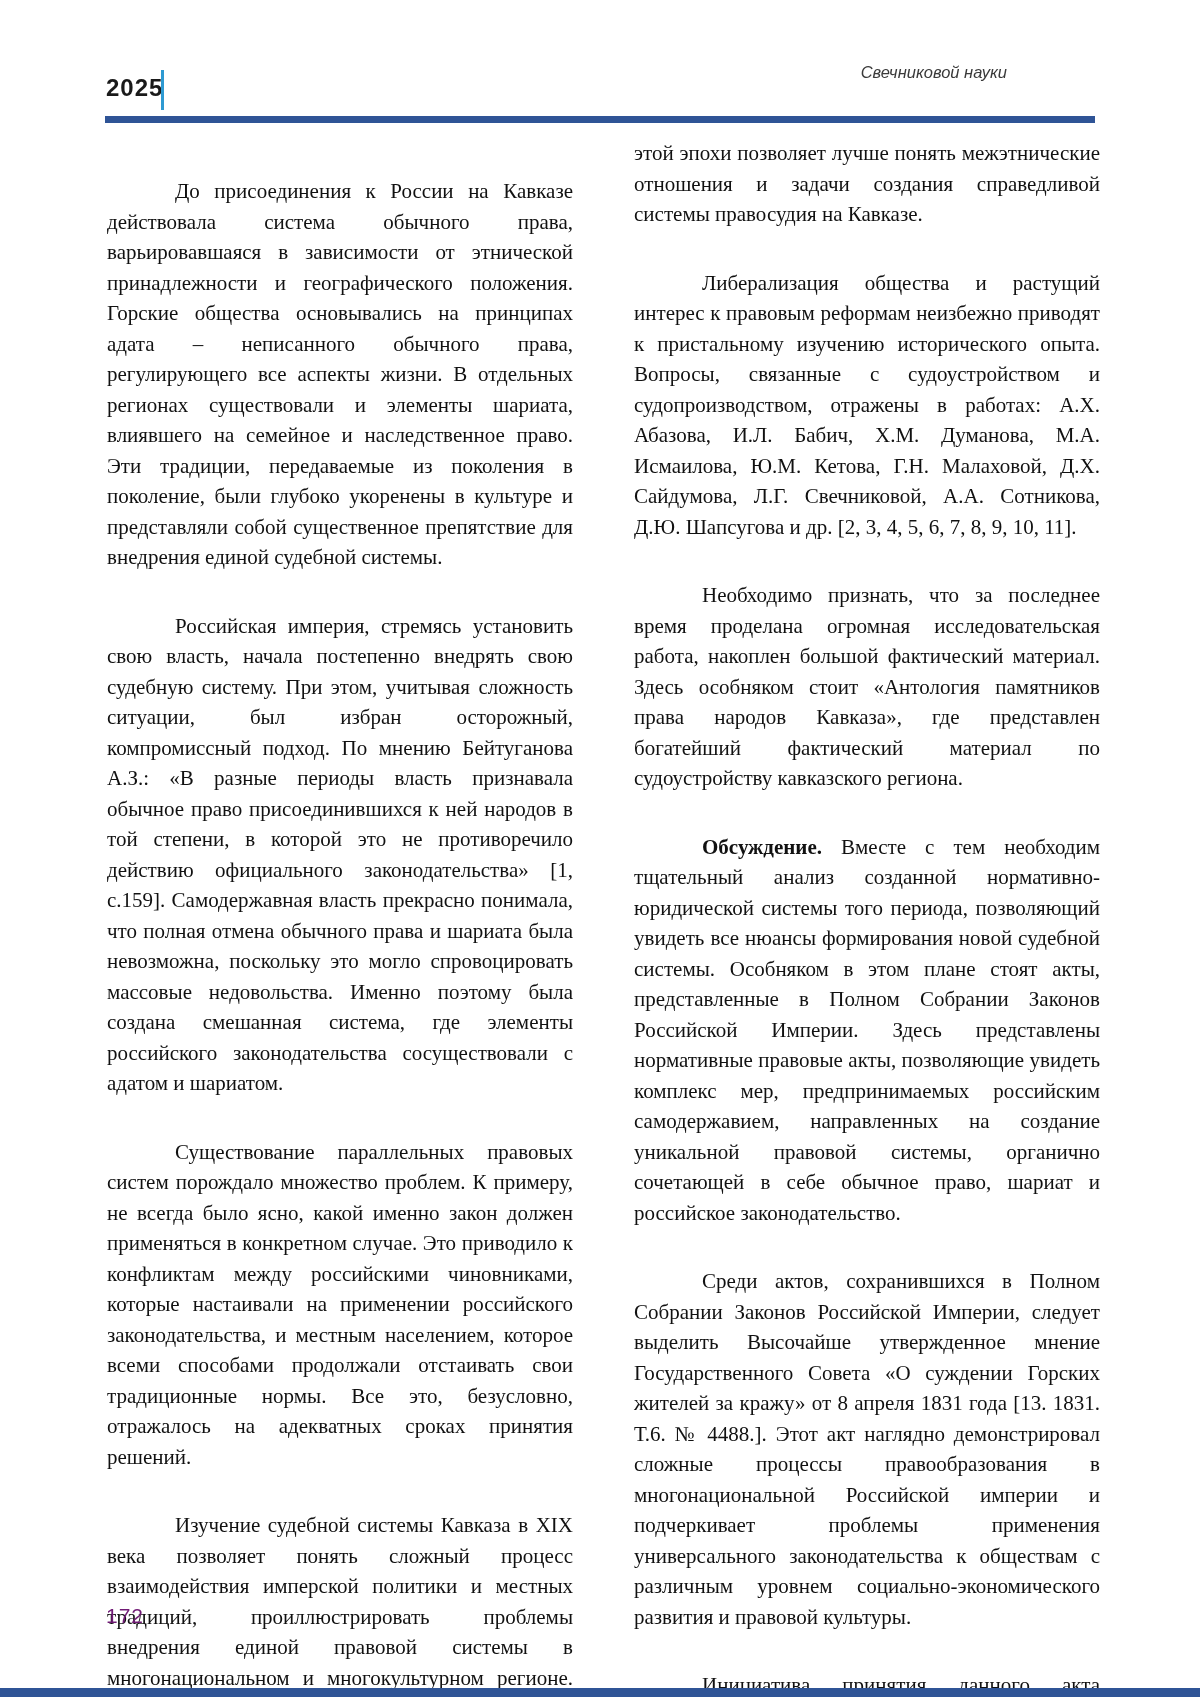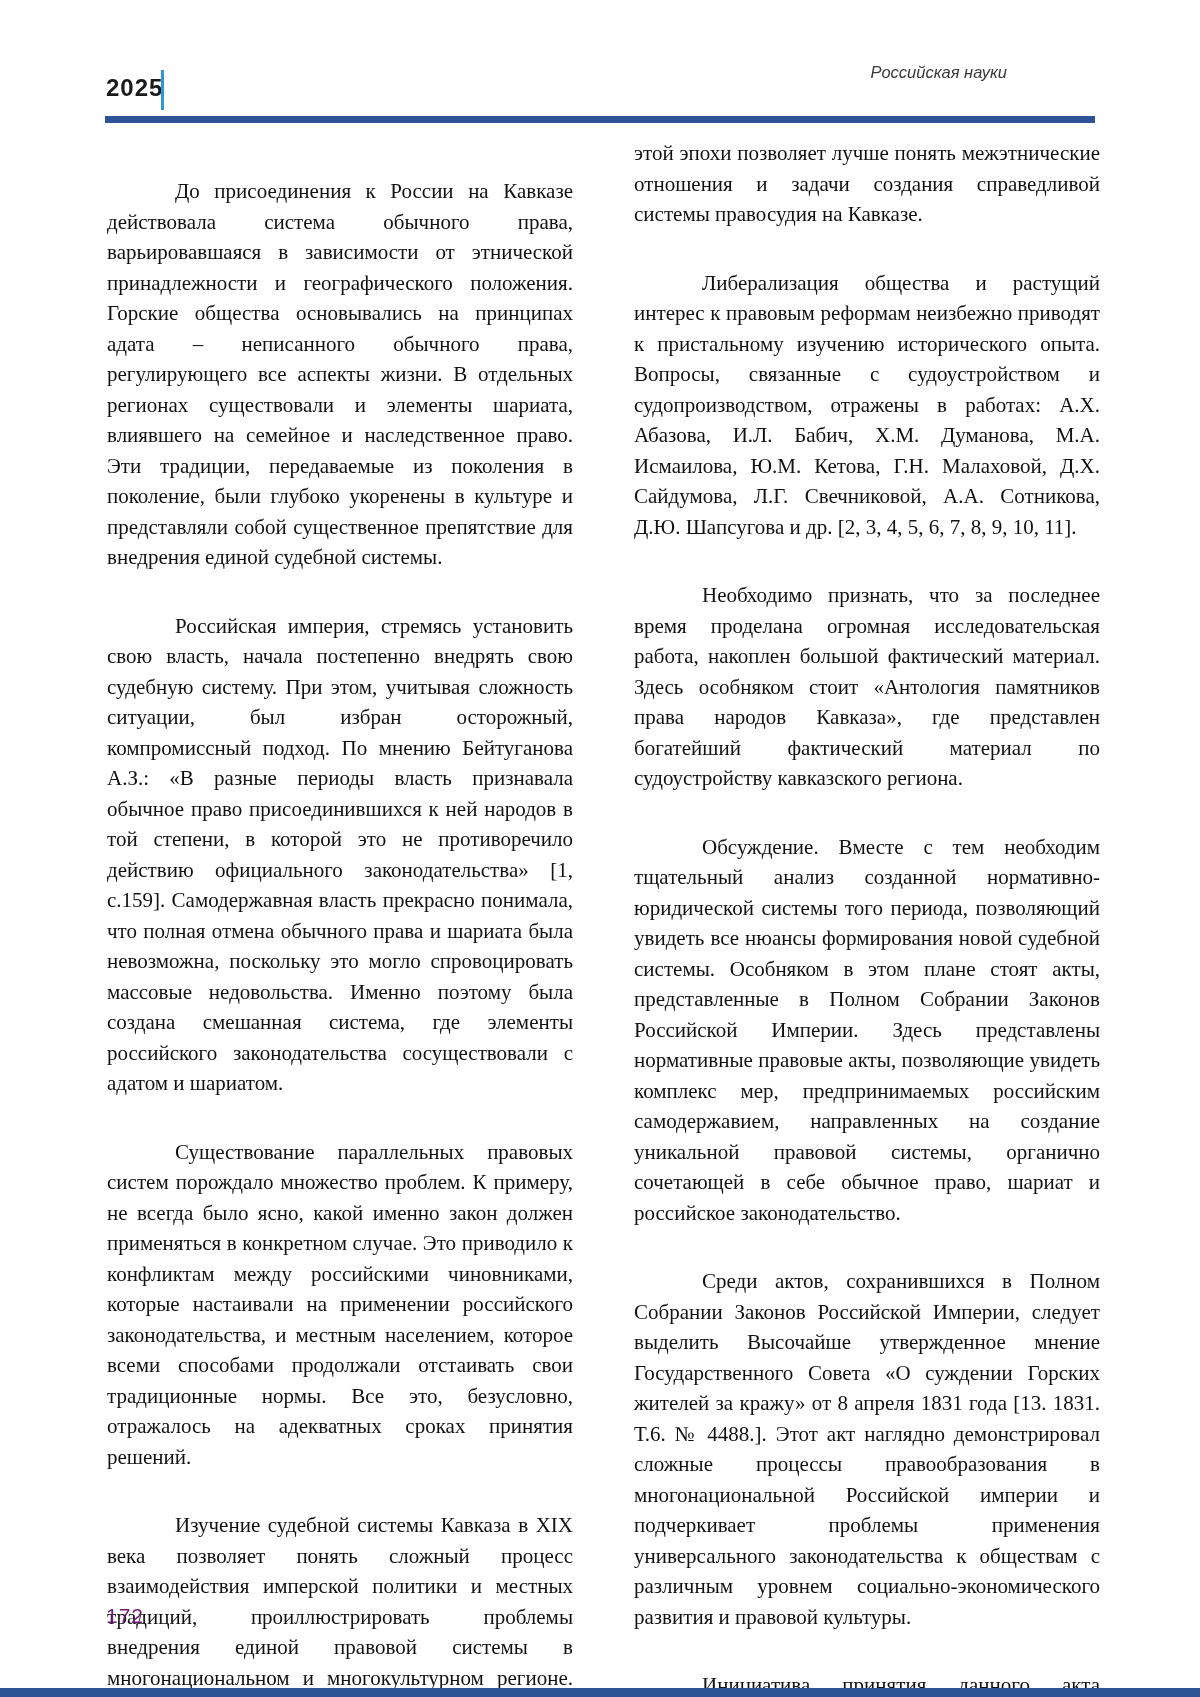--- a/index.html
+++ b/index.html
@@ -53,21 +53,21 @@
     line-height: 30.5px;
     text-align: justify;
     hyphens: auto;
     -webkit-hyphens: auto;
   }
   .col-left  { left: 107px; }
   .col-right { left: 634px; }
   .col p { margin: 0; padding: 0; }
   .col p.indent { text-indent: 68px; margin-top: 38px; }
   .col p.no-indent { text-indent: 0; }
-  .col b { font-weight: normal; }
+  .col b { font-weight: bold; }
   
   .page-number {
     position: absolute;
     left: 106px; top: 1604px;
     font-family: "Liberation Sans", sans-serif;
     font-weight: normal;
     font-size: 21px;
     letter-spacing: 1px;
     color: #701a75;
   }
@@ -80,21 +80,21 @@
 </style>
 </head>
 <body>
 
 <div class="page">
 
   <span class="year">2025</span>
   <span class="year-divider"></span>
 
   <div class="journal-block">
-    <div class="journal-section">Российская науки</div>
+    <div class="journal-section">Свечниковой науки</div>
   </div>
 
   <div class="header-rule"></div>
 
   <section class="col col-left">
     <p class="indent">До присоединения к России на Кавказе действовала система обычного права, варьировавшаяся в зависимости от этнической принадлежности и географического положения. Горские общества основывались на принципах адата – неписанного обычного права, регулирующего все аспекты жизни. В отдельных регионах существовали и элементы шариата, влиявшего на семейное и наследственное право. Эти традиции, передаваемые из поколения в поколение, были глубоко укоренены в культуре и представляли собой существенное препятствие для внедрения единой судебной системы.</p>
     <p class="indent">Российская империя, стремясь установить свою власть, начала постепенно внедрять свою судебную систему. При этом, учитывая сложность ситуации, был избран осторожный, компромиссный подход. По мнению Бейтуганова А.З.: «В разные периоды власть признавала обычное право присоединившихся к ней народов в той степени, в которой это не противоречило действию официального законодательства» [1, с.159]. Самодержавная власть прекрасно понимала, что полная отмена обычного права и шариата была невозможна, поскольку это могло спровоцировать массовые недовольства. Именно поэтому была создана смешанная система, где элементы российского законодательства сосуществовали с адатом и шариатом.</p>
     <p class="indent">Существование параллельных правовых систем порождало множество проблем. К примеру, не всегда было ясно, какой именно закон должен применяться в конкретном случае. Это приводило к конфликтам между российскими чиновниками, которые настаивали на применении российского законодательства, и местным населением, которое всеми способами продолжали отстаивать свои традиционные нормы. Все это, безусловно, отражалось на адекватных сроках принятия решений.</p>
     <p class="indent">Изучение судебной системы Кавказа в XIX века позволяет понять сложный процесс взаимодействия имперской политики и местных традиций, проиллюстрировать проблемы внедрения единой правовой системы в многонациональном и многокультурном регионе. Опыт того времени актуален и сегодня, напоминая о важности учета культурных и исторических особенностей при реформировании правовой системы любого региона. Анализ</p>
   </section>

